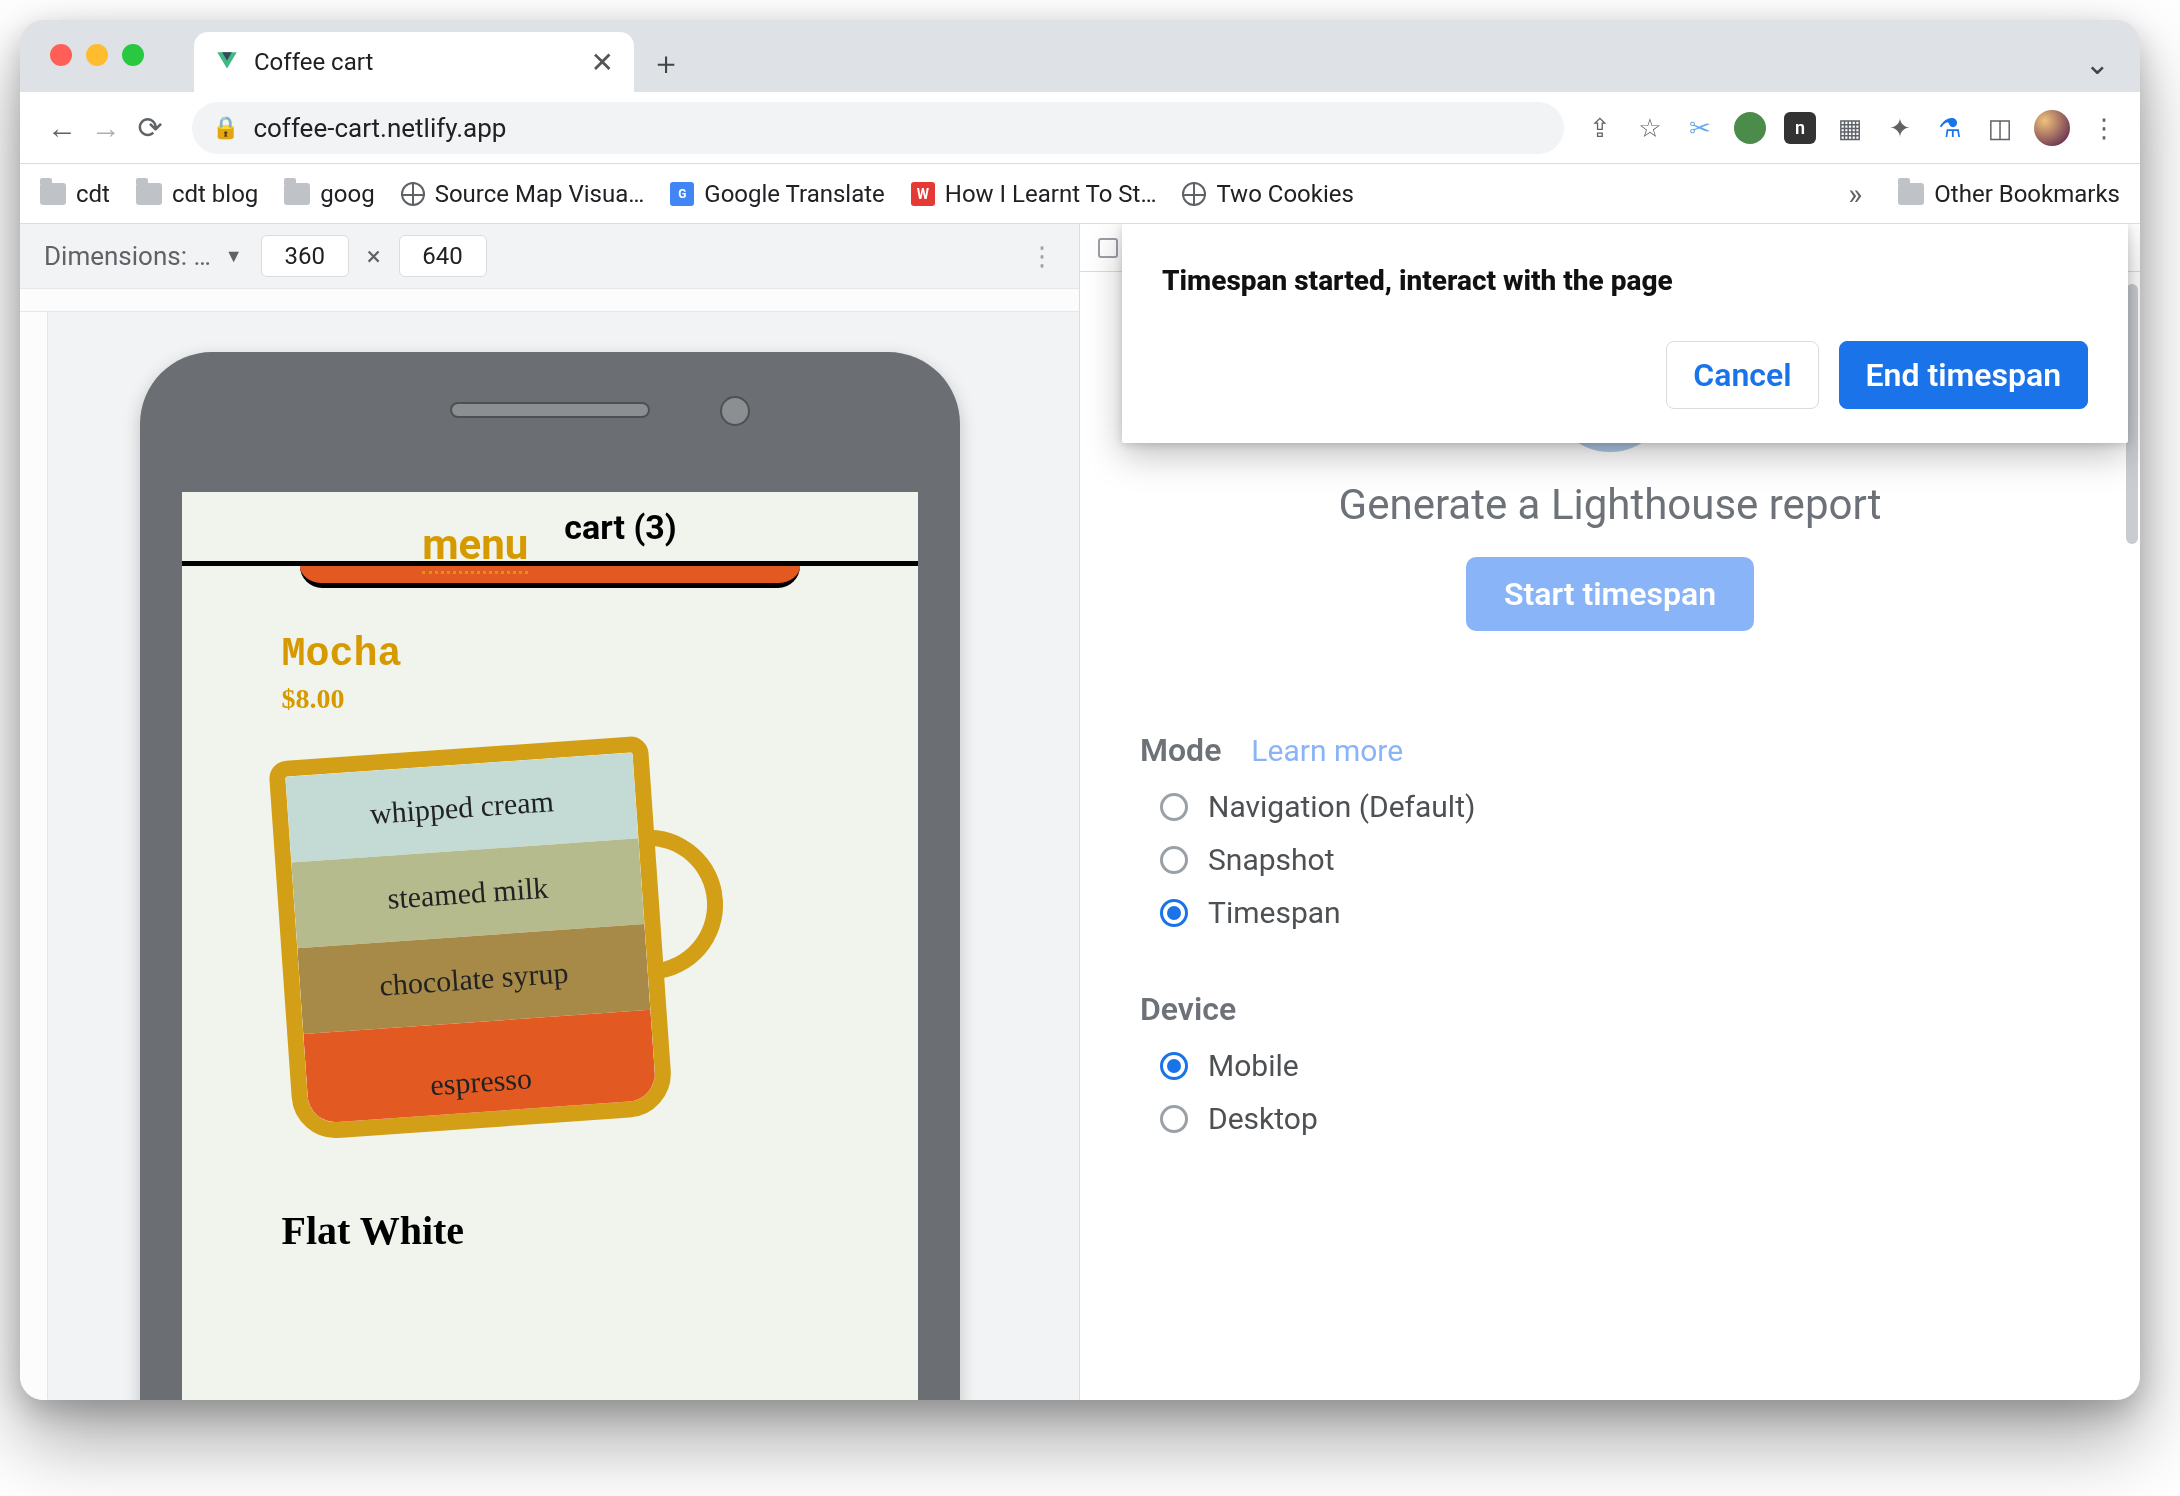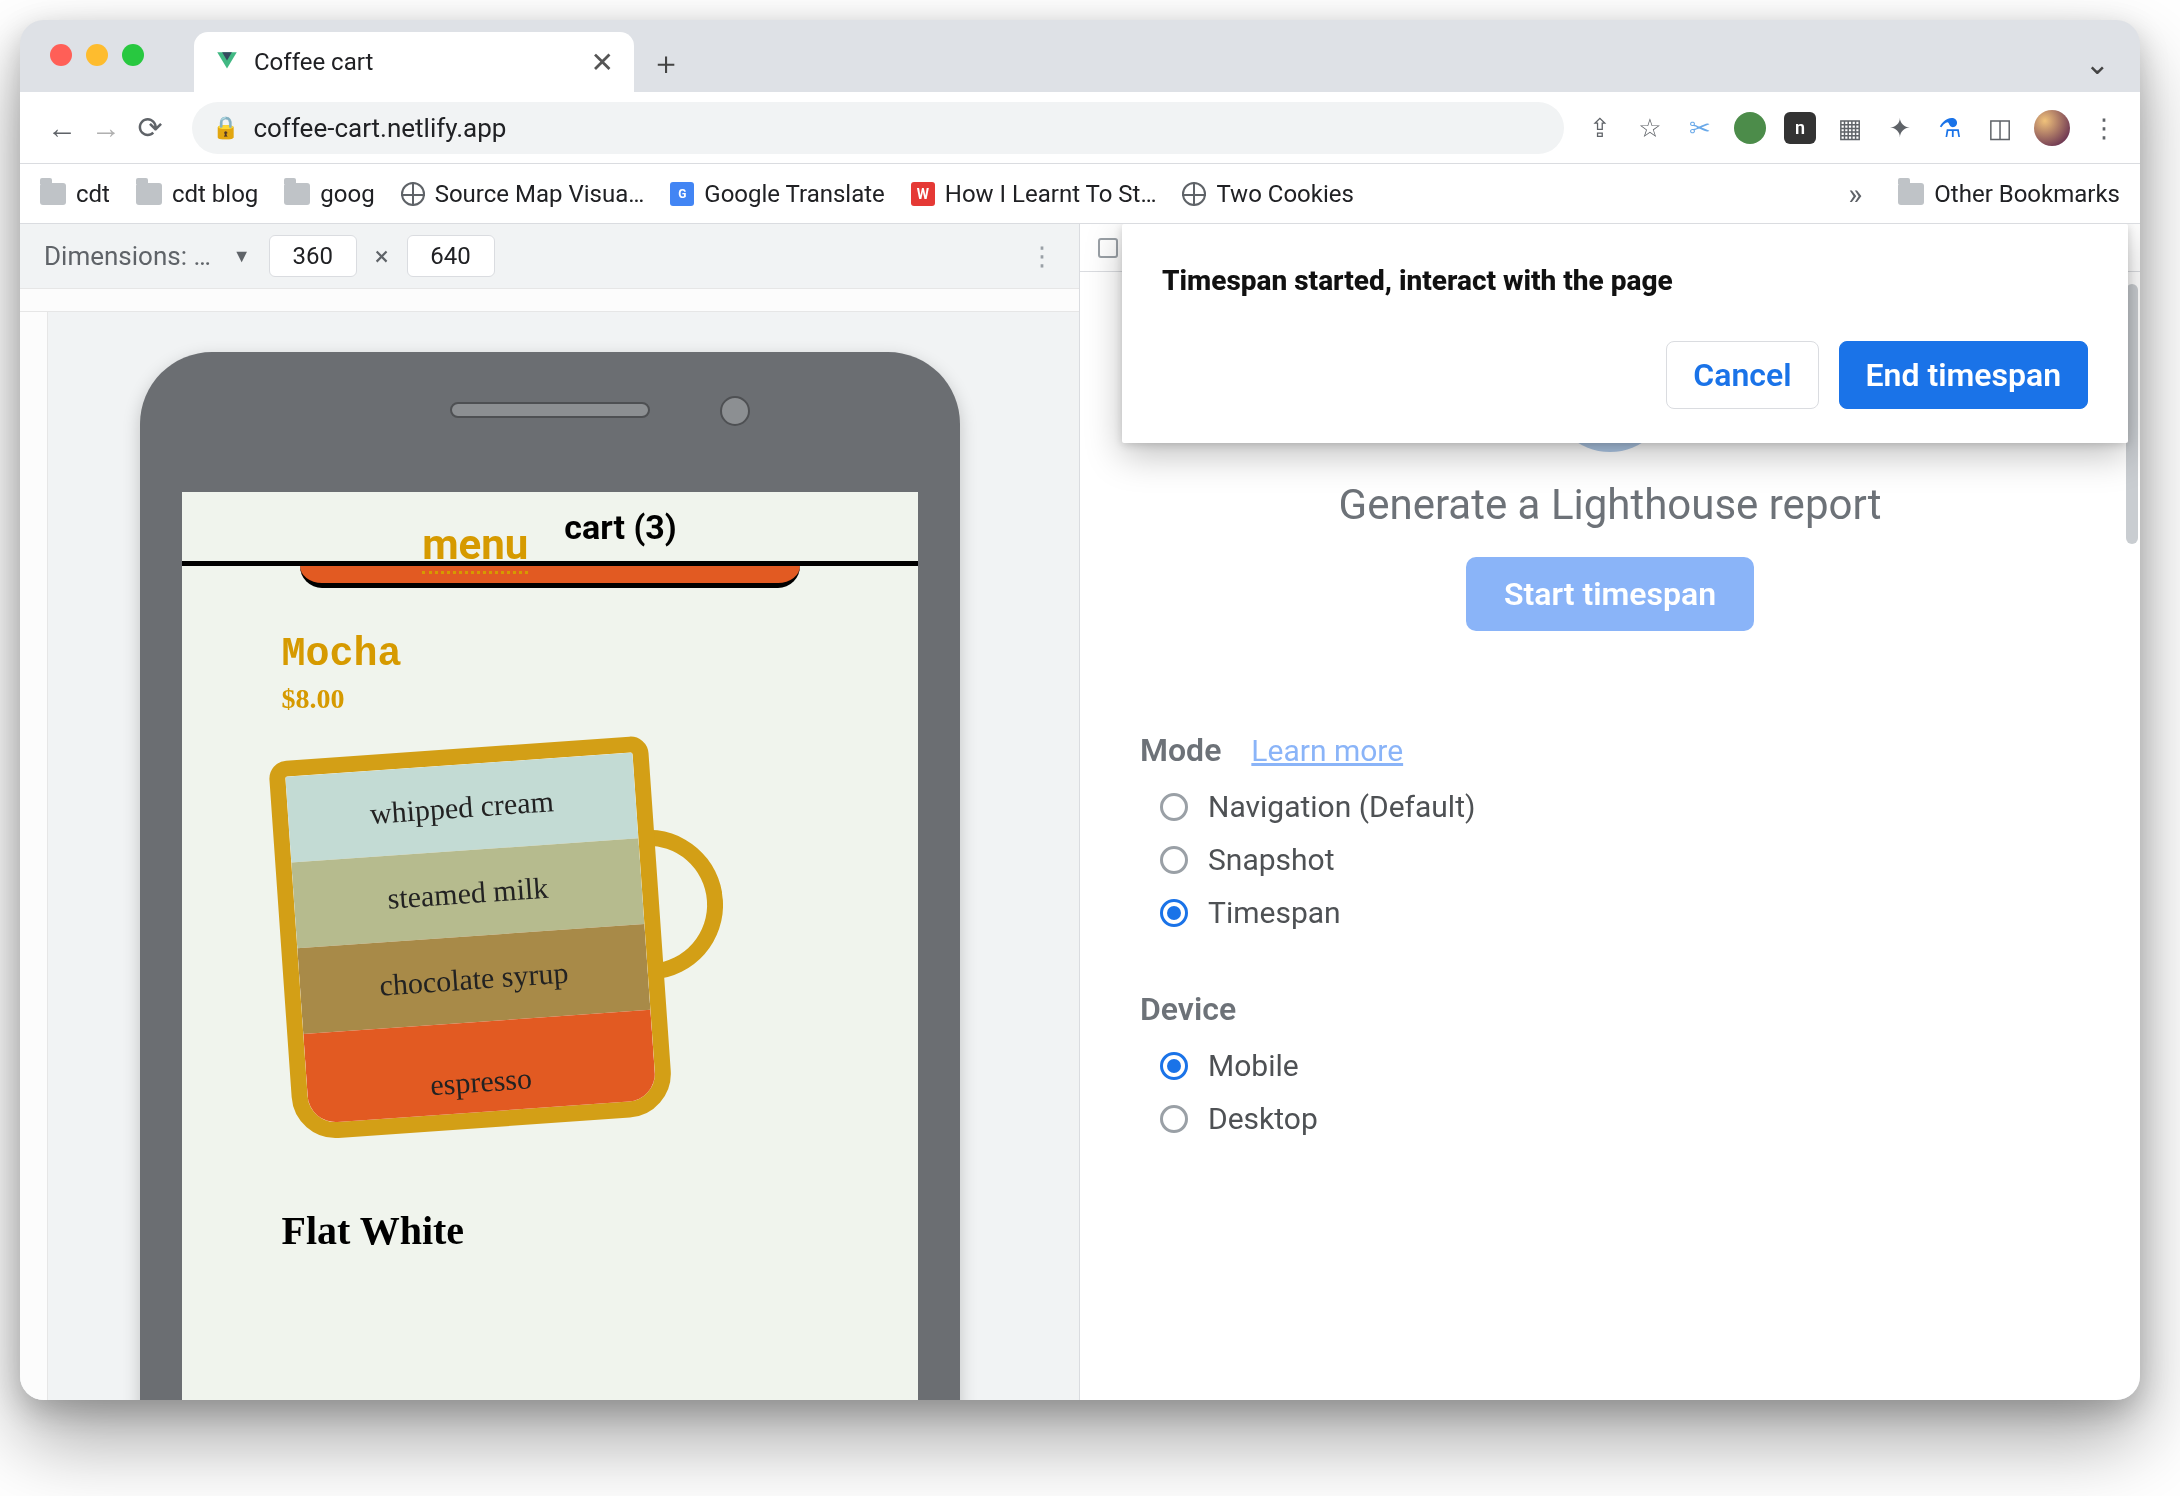--- a/index.html
+++ b/index.html
@@ -70,21 +70,21 @@
   .bm .gt{width:24px;height:24px;background:#4285f4;color:#fff;font-size:12px;font-weight:700;display:flex;align-items:center;justify-content:center;border-radius:3px;}
   .bookmarks .spacer{flex:1;}
   .bookmarks .overflow{color:#5f6368;font-size:30px;padding:0 10px;cursor:pointer;}
 
   
   .content{display:flex;height:calc(100% - 204px);}
 
   
   .left{width:1060px;background:#f1f3f4;position:relative;overflow:hidden;border-right:1px solid var(--divider);}
   .dm-tool{height:64px;display:flex;align-items:center;padding:0 24px;gap:18px;color:#5f6368;font-size:26px;}
-  .dm-tool .dim-drop{display:flex;align-items:center;gap:22px;}
+  .dm-tool .dim-drop{display:flex;align-items:center;gap:14px;}
   .dm-tool .dim-drop .caret{font-size:18px;}
   .dim-box{width:88px;height:42px;background:#fff;border-radius:6px;display:flex;align-items:center;justify-content:center;font-size:24px;color:var(--text);border:1px solid var(--divider);}
   .dm-tool .more{margin-left:auto;font-size:26px;cursor:pointer;color:#9aa0a6;}
   .ruler{height:24px;background:#fcfcfc;border-top:1px solid #e6e6e6;border-bottom:1px solid #e6e6e6;position:relative;}
 
   .phone-wrap{position:relative;width:100%;height:calc(100% - 88px);display:flex;justify-content:center;padding-top:40px;}
   .vruler{position:absolute;left:0;top:0;bottom:0;width:28px;background:#fcfcfc;border-right:1px solid #e6e6e6;}
   .phone{width:820px;height:1200px;background:#6b6e72;border-radius:72px 72px 0 0;position:relative;padding:40px 42px 0;box-shadow:0 6px 18px rgba(0,0,0,0.2);}
   .speaker{position:absolute;top:50px;left:50%;transform:translateX(-50%);width:200px;height:16px;background:#8c8f92;border-radius:10px;border:2px solid #4e5053;}
   .camera{position:absolute;top:44px;right:210px;width:30px;height:30px;background:#8c8f92;border-radius:50%;border:2px solid #4e5053;}
@@ -118,21 +118,21 @@
   .lh-hero{display:flex;flex-direction:column;align-items:center;gap:28px;}
   .lh-logo{width:120px;height:120px;border-radius:50%;background:#9bbbe0;position:relative;overflow:hidden;opacity:.8;}
   .lh-logo::after{content:"";position:absolute;left:40px;top:18px;width:40px;height:64px;background:#e25a22;clip-path:polygon(50% 0,100% 30%,100% 100%,0 100%,0 30%);}
   .lh-logo::before{content:"";position:absolute;left:30px;top:78px;width:60px;height:24px;background:#fff;}
   .lh-title{font-size:42px;color:#6d7278;}
   .lh-btn{background:var(--blue-soft);color:#fff;font-size:32px;font-weight:600;padding:18px 38px;border:none;border-radius:10px;cursor:pointer;}
 
   .lh-sec{margin-top:100px;}
   .lh-sec-h{display:flex;align-items:center;gap:30px;margin-bottom:20px;}
   .lh-sec-h .lbl{font-size:32px;color:#6d7278;font-weight:600;}
-  .lh-sec-h a{color:var(--blue-soft);font-size:30px;text-decoration:underline;cursor:pointer;}
+  .lh-sec-h a{color:var(--blue-soft);font-size:30px;cursor:pointer;}
   .radio-row{display:flex;align-items:center;gap:20px;margin:18px 0 18px 20px;font-size:30px;color:#4e5154;}
   .radio{width:28px;height:28px;border:3px solid #9aa0a6;border-radius:50%;display:flex;align-items:center;justify-content:center;flex-shrink:0;}
   .radio.checked{border-color:var(--blue);}
   .radio.checked::after{content:"";width:14px;height:14px;background:var(--blue);border-radius:50%;}
 
   
   .modal{
     position:absolute;top:0;left:42px;right:12px;
     background:#fff;padding:40px 40px 34px;
     box-shadow:0 12px 36px rgba(0,0,0,.25),0 2px 8px rgba(0,0,0,.15);

